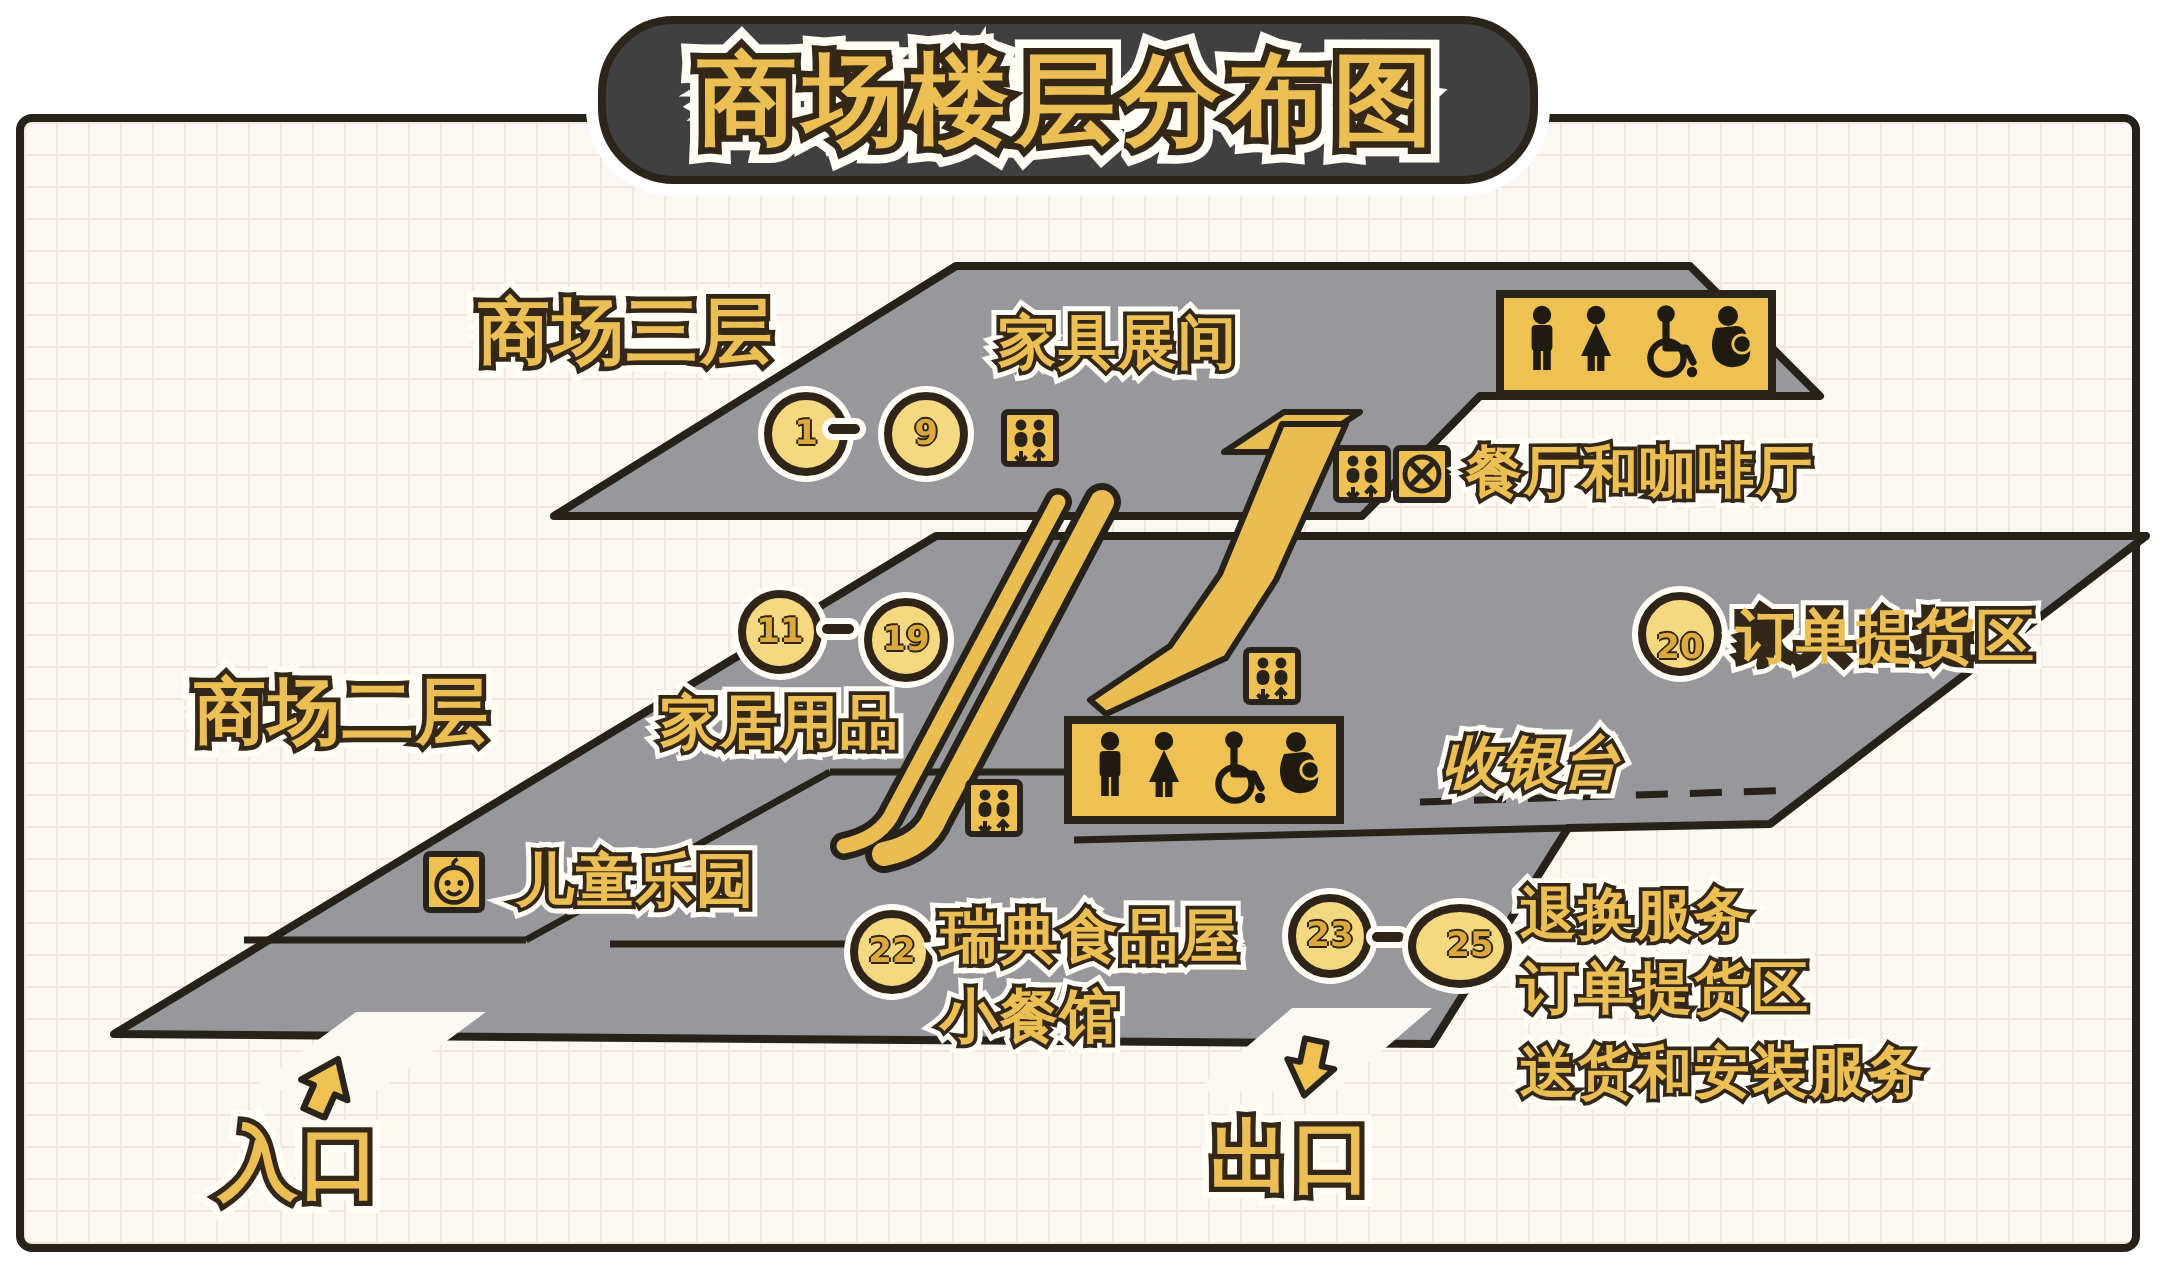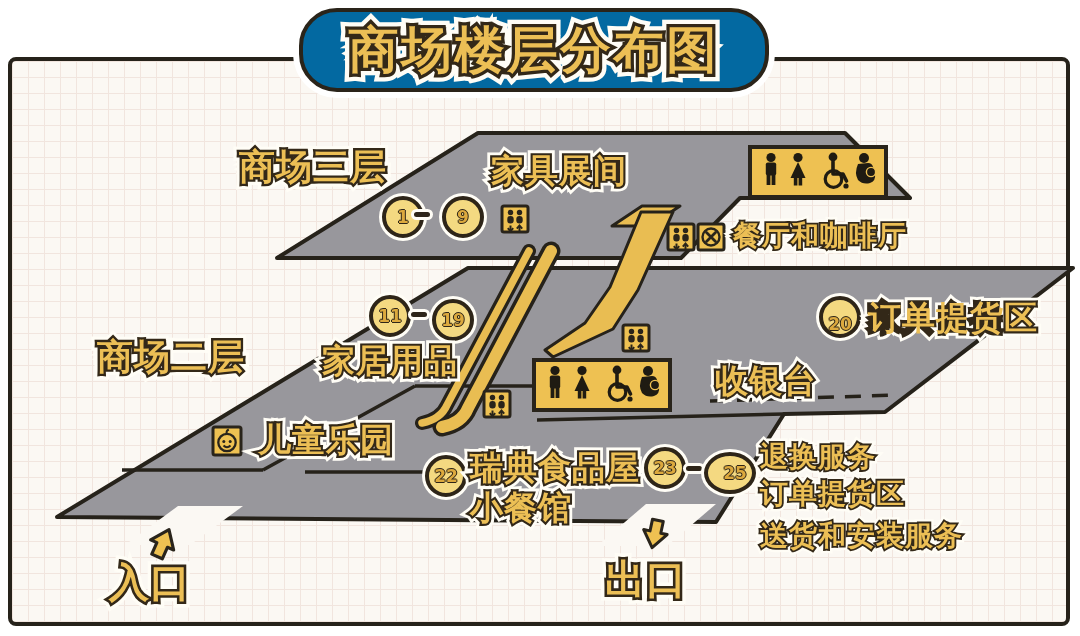--- a/index.html
+++ b/index.html
@@ -8,32 +8,32 @@
   
   .frame{position:absolute;left:8px;top:57px;width:1054px;height:561px;
          border:4px solid #26221a;border-radius:8px;background-color:#fbf8f3;
          background-image:
            linear-gradient(#f1e5de 1px,transparent 1px),
            linear-gradient(90deg,#f1e5de 1px,transparent 1px),
            linear-gradient(#ecdfd7 1px,transparent 1px),
            linear-gradient(90deg,#ecdfd7 1px,transparent 1px);
          background-size:16px 16px,16px 16px,80px 80px,80px 80px;z-index:0;}
   .title-banner{position:absolute;left:299px;top:8px;width:462px;height:76px;
-         background:#0369a1;border:4px solid #2a241a;border-radius:38px;
+         background:#404040;border:4px solid #2a241a;border-radius:38px;
          box-shadow:0 0 0 6px #ffffff;z-index:5;display:flex;align-items:center;justify-content:center;}
   svg.diagram{position:absolute;left:0;top:0;z-index:2;}
   .lbl{position:absolute;transform:translate(-50%,-50%);z-index:3;}
   .lbl-left{transform:translate(0,-50%);}
   .bubble{position:relative;z-index:0;display:block;color:#ecbf55;font-weight:bold;
           white-space:nowrap;letter-spacing:1px;line-height:1.05;}
   .bubble::before{content:attr(data-text);position:absolute;inset:0;z-index:-2;
           color:#fffdf6;-webkit-text-stroke:0.30em #fffdf6;}
   .bubble::after{content:attr(data-text);position:absolute;inset:0;z-index:-1;
           color:#332818;-webkit-text-stroke:0.13em #332818;}
-  .fs33{font-size:33px;} .fs36{font-size:36px;} .fs31{font-size:28px;}
+  .fs33{font-size:29px;} .fs36{font-size:36px;} .fs31{font-size:28px;}
   .fs40{font-size:40px;} .fs50{font-size:50px;letter-spacing:3px;}
   .numc{position:absolute;width:34px;height:34px;border:4px solid #2e2518;border-radius:50%;
         background:#f4d981;box-shadow:0 0 0 3px #fffdf6;z-index:3;
         display:flex;align-items:center;justify-content:center;}
   .numc span{font-size:17px;font-weight:bold;color:#dca93e;
         text-shadow:-1px 0 #2e2518,1px 0 #2e2518,0 -1px #2e2518,0 1px #2e2518;}
   .rdash{position:absolute;width:16px;height:5px;background:#2e2518;border-radius:3px;
         box-shadow:0 0 0 3px #fffdf6;z-index:3;}
 </style>
 </head>
@@ -160,21 +160,21 @@
   <div class="numc" style="left:369px;top:295px;">
       <span>11</span>
     </div>
   <div class="rdash" style="left:411px;top:312px;"></div>
   <div class="numc" style="left:432px;top:299px;">
       <span>19</span>
     </div>
   <div class="lbl" style="left:390px;top:361px;">
       <span class="bubble fs33" data-text="家居用品">家居用品</span>
     </div>
-  <div class="lbl" style="left:766px;top:381px;">
+  <div class="lbl" style="left:766px;top:381px;font-style:italic;">
       <span class="bubble fs33" data-text="收银台">收银台</span>
     </div>
   <div class="numc" style="left:819px;top:296px;align-items:flex-end;">
       <span>20</span>
     </div>
   <div class="lbl lbl-left" style="left:868px;top:318px;">
       <span class="bubble fs33" data-text="家具自提区">订单提货区</span>
     </div>
 
   <div class="lbl lbl-left" style="left:258px;top:440px;">

